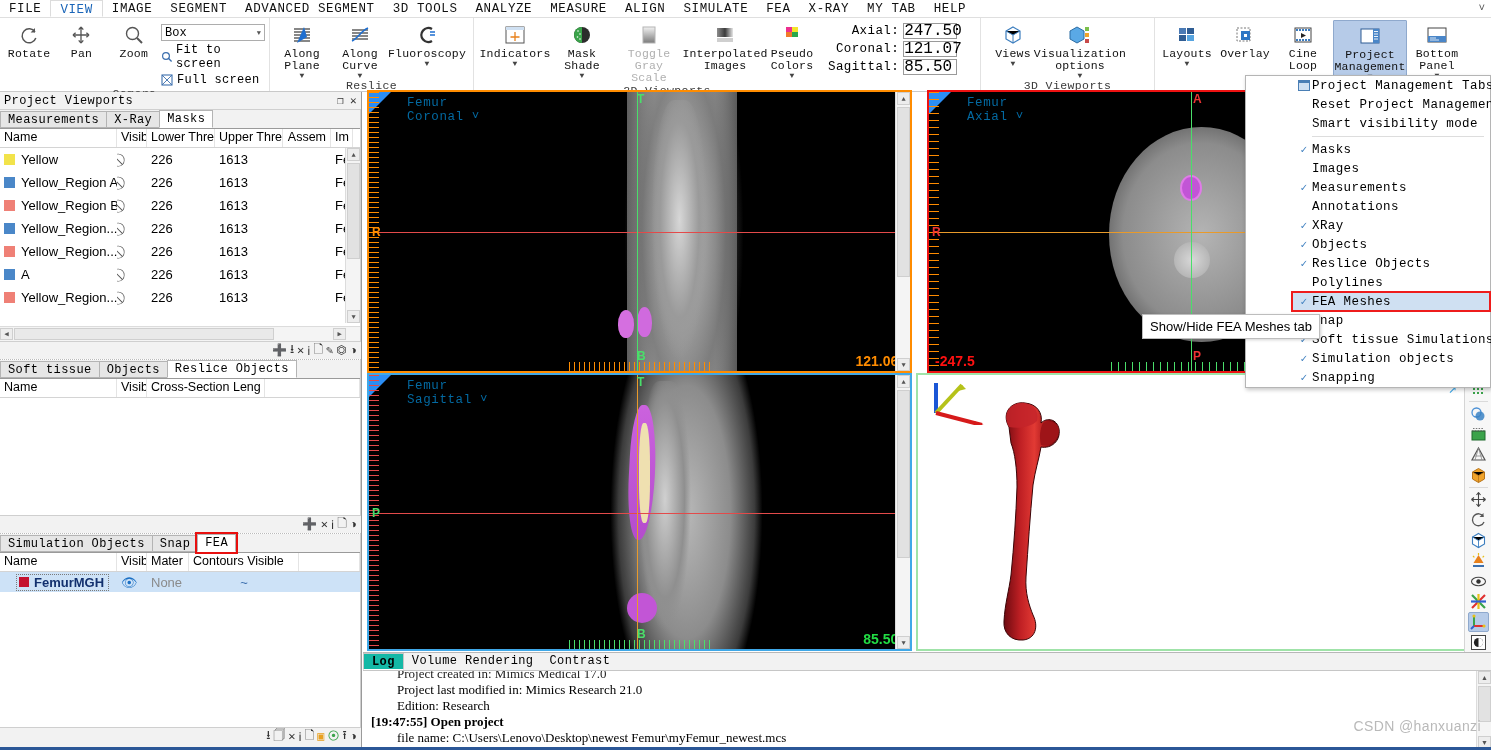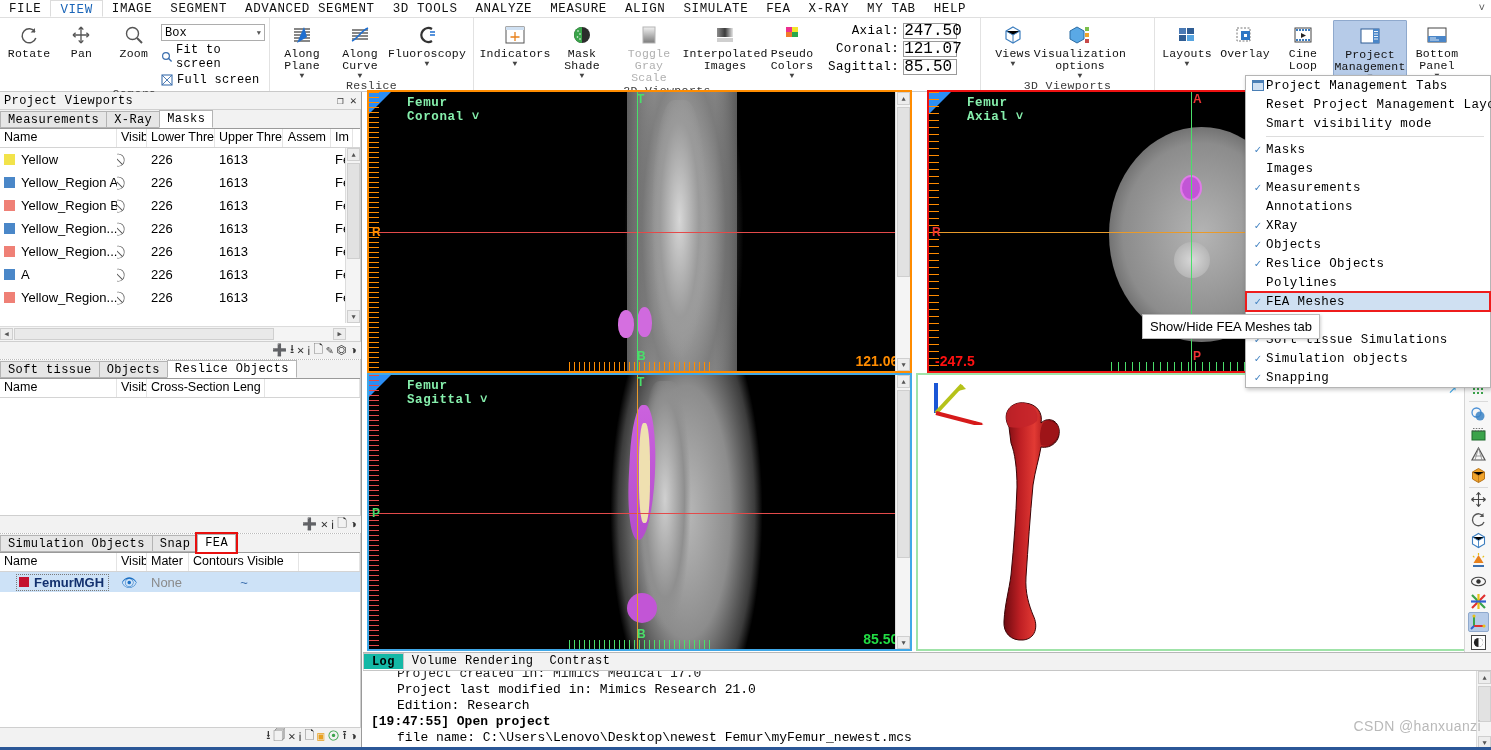--- a/index.html
+++ b/index.html
@@ -66,45 +66,45 @@
 
   .vscroll { position:absolute; right:0; top:0; width:15px; bottom:0; background:#f4f4f4; border-left:1px solid #dcdcdc; }
   .vscroll .thumb { position:absolute; left:1px; width:13px; background:#e2e2e2; border:1px solid #cfcfcf; }
   .vscroll .arr { position:absolute; left:1px; width:13px; height:13px; background:#ededed; border:1px solid #cfcfcf; display:flex; align-items:center; justify-content:center; font-size:7px; color:#555; }
   .hscroll { height:15px; background:#f4f4f4; border-top:1px solid #dcdcdc; position:relative; }
   .hscroll .thumb { position:absolute; top:1px; height:12px; background:#e9e9e9; border:1px solid #cfcfcf; }
   .hscroll .arr { position:absolute; top:1px; width:13px; height:12px; background:#ededed; border:1px solid #cfcfcf; display:flex; align-items:center; justify-content:center; font-size:7px; color:#555; }
 
   
   .vp { position:absolute; background:#000; overflow:hidden; }
-  .vp .vlabel { position:absolute; left:38px; top:4px; color:#86efac; font-size:12.5px; line-height:14px; letter-spacing:.6px; font-weight:bold; text-shadow:0 0 1px #000; }
+  .vp .vlabel { position:absolute; left:38px; top:4px; color:#0369a1; font-size:12.5px; line-height:14px; letter-spacing:.6px; font-weight:normal; text-shadow:0 0 1px #000; }
   .vp .corner-tri { position:absolute; left:0; top:0; width:0; height:0; border-top:22px solid #2b8ef5; border-right:22px solid transparent; }
   .vp .valnum { position:absolute; right:4px; bottom:2px; font-size:14px; font-weight:bold; font-family:"Liberation Sans", sans-serif; }
   .vp .orient { position:absolute; font-weight:bold; font-size:12px; font-family:"Liberation Sans", sans-serif; }
   .vp .expand { position:absolute; right:6px; top:4px; color:#2b8ef5; font-size:13px; }
 
   .ruler-v { position:absolute; left:0; top:0; bottom:0; width:10px; }
   .ruler-h { position:absolute; left:0; right:0; bottom:0; height:9px; }
 
   
-  .dropdown { position:absolute; background:#fff; border:1px solid #b5b5b5; box-shadow:1px 2px 4px rgba(0,0,0,.22); font-size:12.5px; letter-spacing:.4px; z-index:50; }
+  .dropdown { position:absolute; background:#fff; border:1px solid #b5b5b5; box-shadow:1px 2px 4px rgba(0,0,0,.22); font-size:12.5px; letter-spacing:.4px; z-index:50;padding-left:46px; }
   .dd-item { height:19px; display:flex; align-items:center; padding-left:4px; white-space:nowrap; }
   .dd-item .chk { width:16px; text-align:center; color:#3c7ebf; font-size:11px; flex:none; }
   .dd-item .dico { width:16px; height:14px; flex:none; display:flex; align-items:center; justify-content:center; }
   .dd-item.hl { background:#cfe0f2; }
   .dd-item.red { outline:2px solid #ee1c1c; outline-offset:-1px; z-index:3; position:relative; }
   .dd-sep { height:1px; background:#dddddd; margin:3px 6px 3px 20px; }
   .tooltip { position:absolute; background:#fff; border:1px solid #bdbdbd; padding:4px 7px; font-family:"Liberation Sans", sans-serif; font-size:13px; box-shadow:1px 1px 3px rgba(0,0,0,.18); z-index:60; }
 
   
   .bottompanel { position:absolute; left:363px; right:0; bottom:0; height:98px; background:#fff; border-top:1px solid #b7b7b7; }
   .logtabs { display:flex; align-items:flex-end; height:18px; background:#f2f2f2; border-bottom:1px solid #c6c6c6; }
   .logtab { height:17px; line-height:16px; padding:0 8px; font-size:12px; letter-spacing:.4px; }
   .logtab.active { background:#14b8a6; border:1px solid #c6c6c6; border-bottom:1px solid #fff;font-weight:bold; }
-  .logbody { padding:2px 0 0 8px; font-family:Liberation Mono, monospace; font-size:13px; line-height:16px; overflow:hidden; height:78px; position:relative; }
+  .logbody { padding:2px 0 0 8px; font-family:Liberation Serif, serif; font-size:13px; line-height:16px; overflow:hidden; height:78px; position:relative; }
   .logline { white-space:nowrap; }
   .logline.ind { padding-left:26px; }
 
   
   .righttb { position:absolute; right:0; top:378px; width:27px; bottom:98px; background:#f7f7f7; border-left:1px solid #d5d5d5; display:flex; flex-direction:column; align-items:center; padding-top:2px; gap:1px; }
   .rtb { width:21px; height:21px; display:flex; align-items:center; justify-content:center; border-radius:2px; }
   .rtb.sel { background:#b6cbe8; border:1px solid #8fa9cd; }
   .rtb-sep { width:19px; height:1px; background:#dadada; margin:1px 0; }
 
   .watermark { position:absolute; right:10px; bottom:16px; color:#b9b9b9; font-family:"Liberation Sans", sans-serif; font-size:14px; letter-spacing:.4px; }

